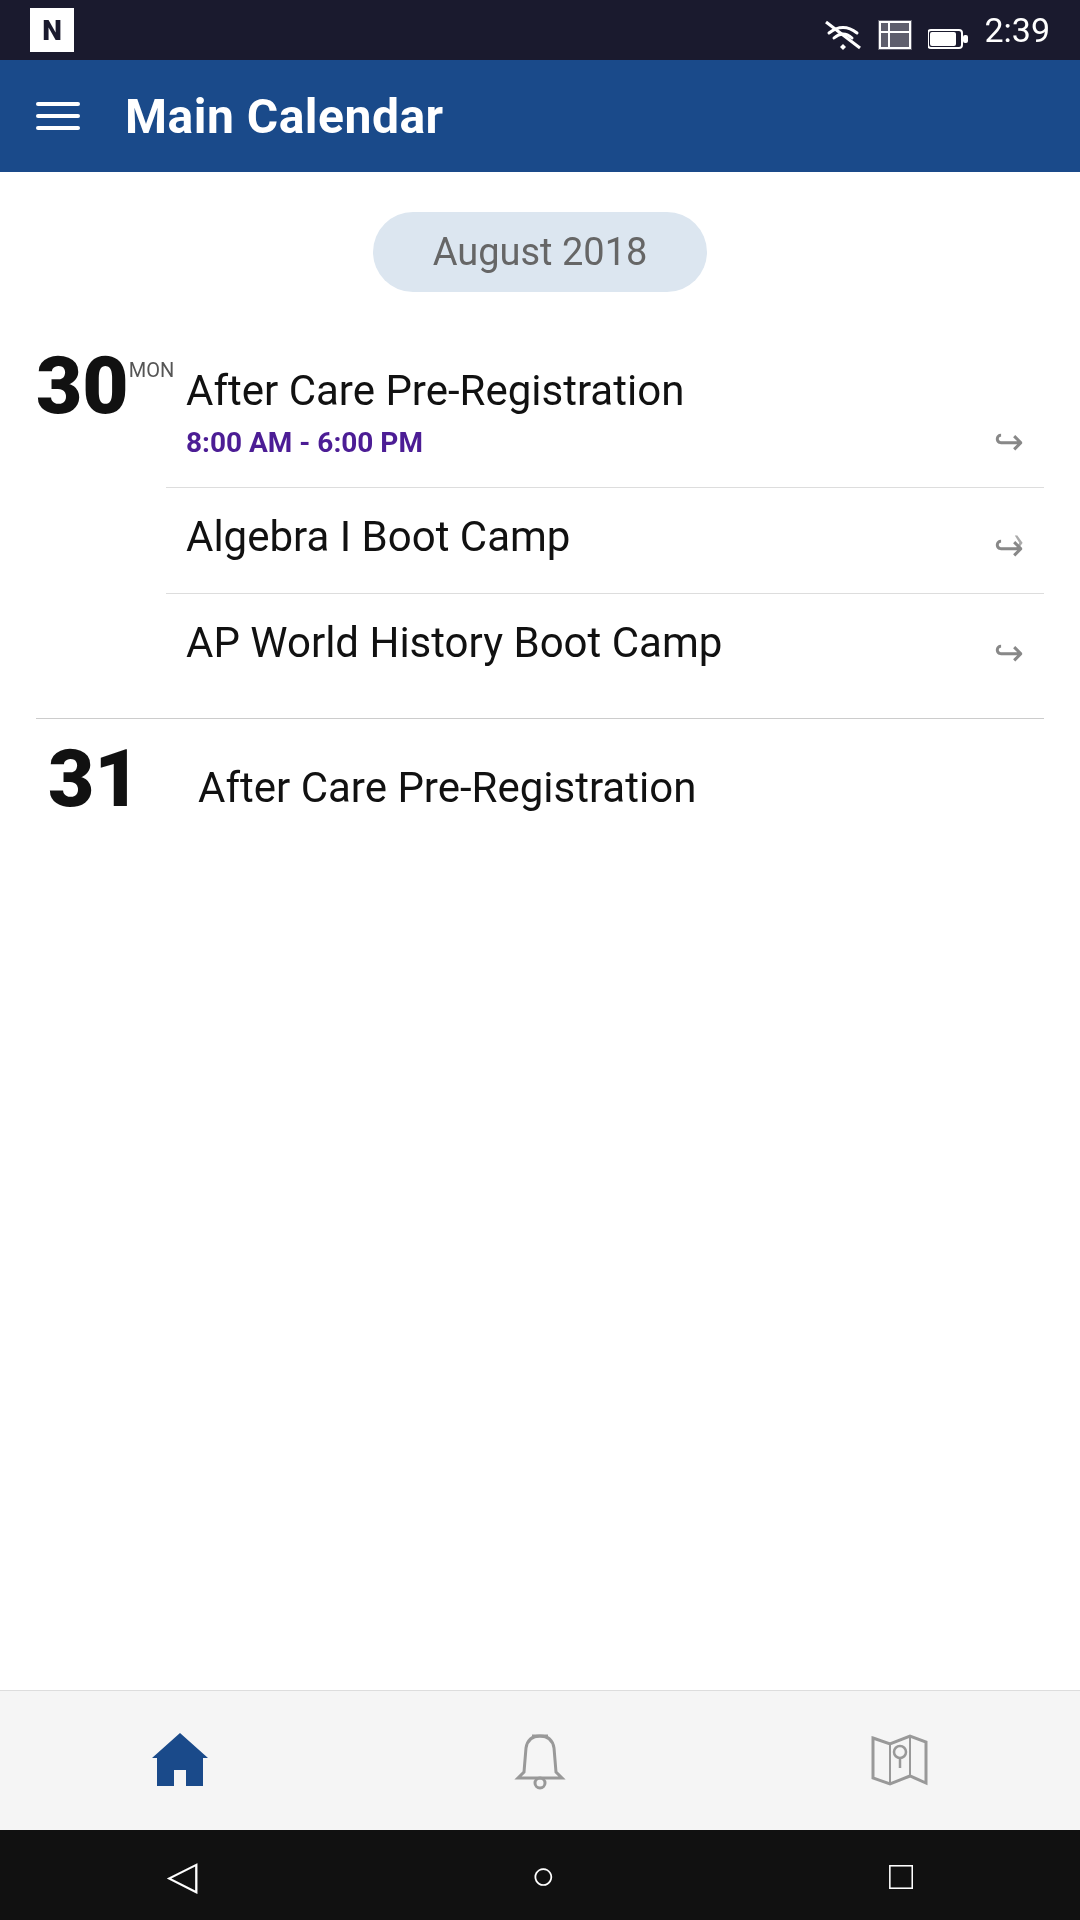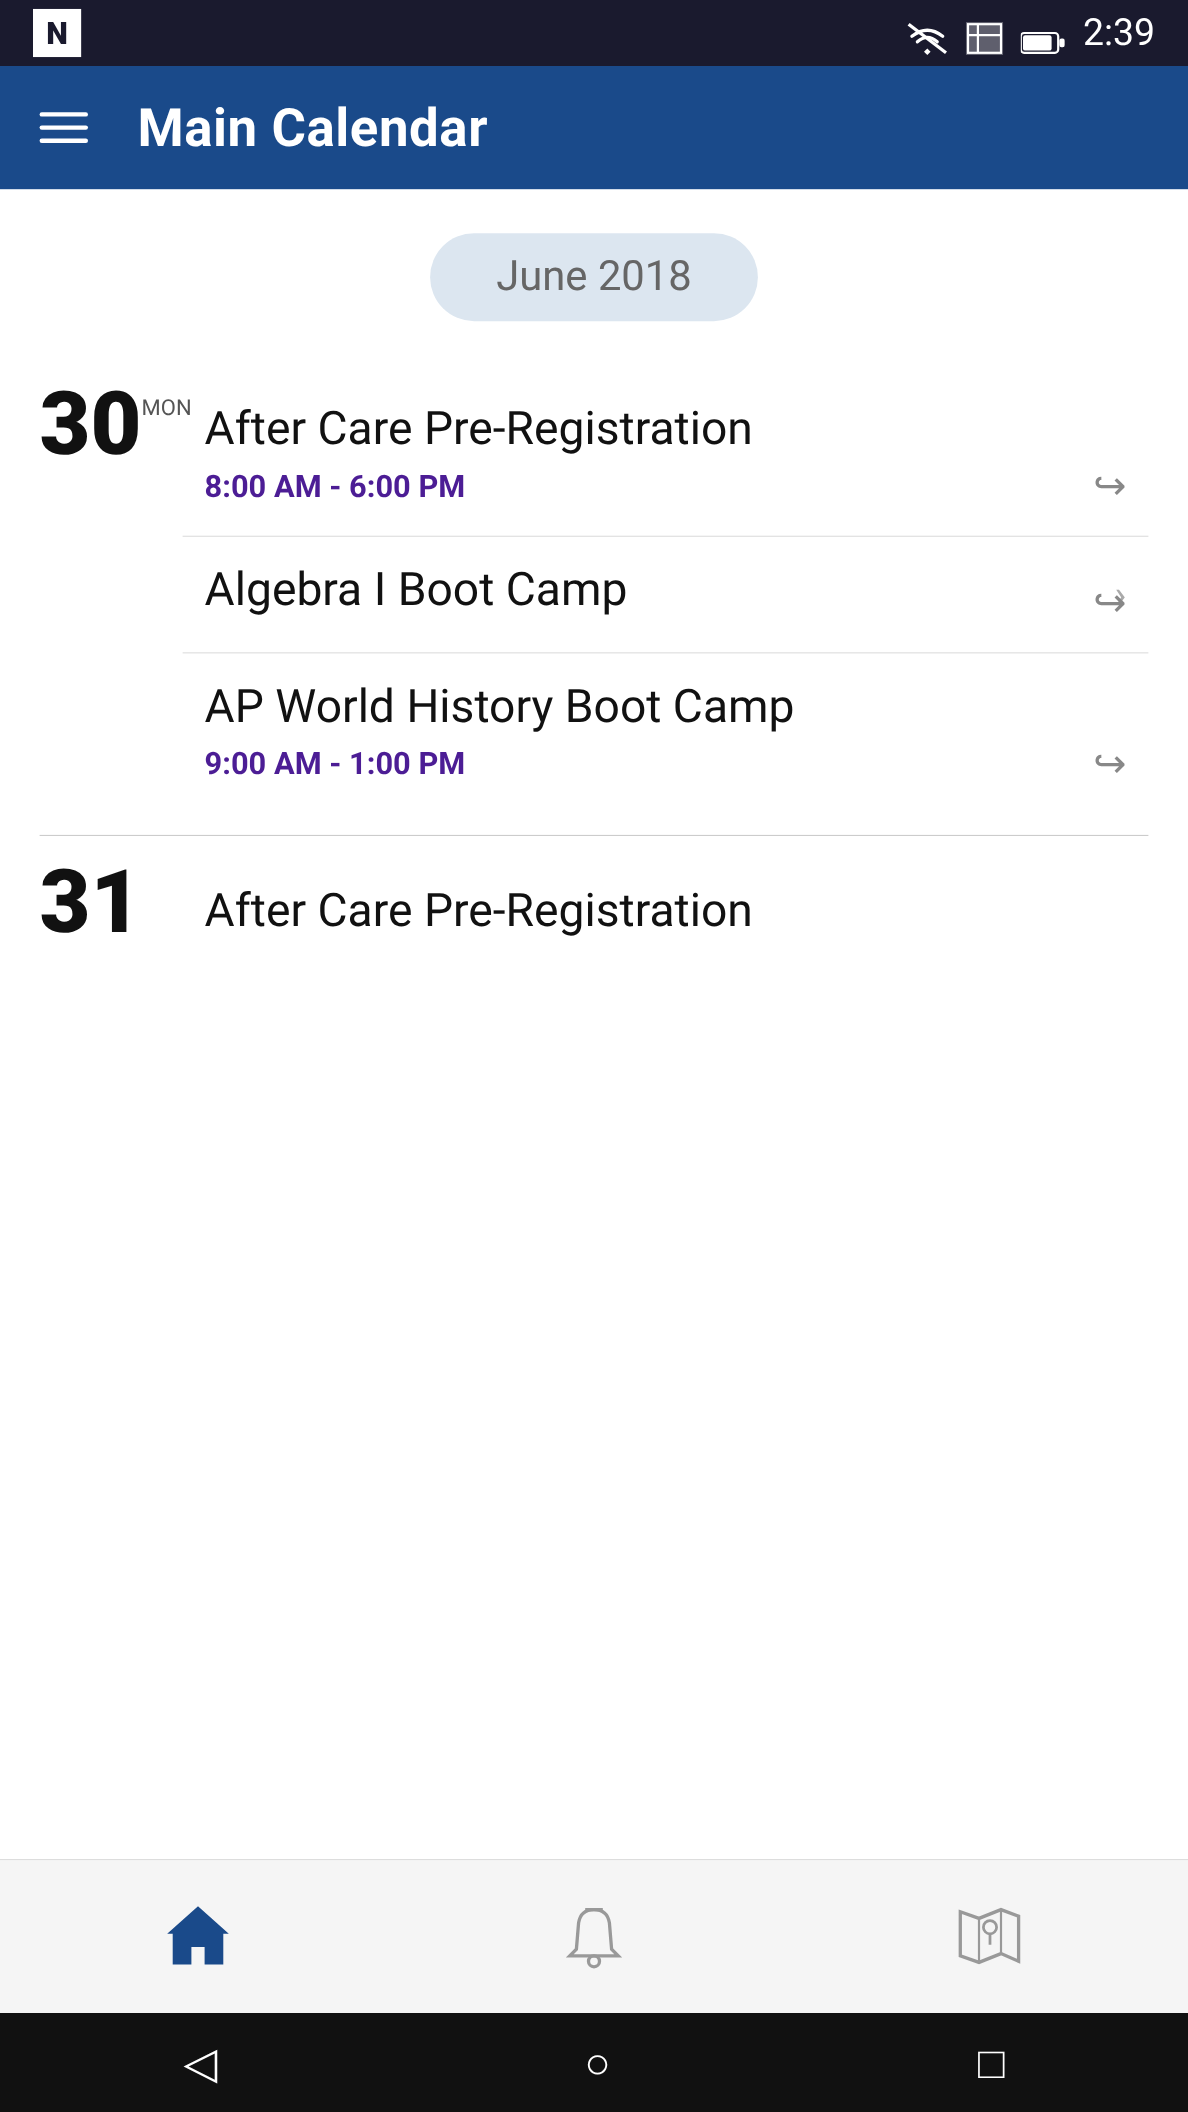--- a/index.html
+++ b/index.html
@@ -191,21 +191,21 @@
     
     .group-divider {
       height: 1px;
       background: #ccc;
       margin: 0 36px;
     }
 
     
     .partial-group {
       display: flex;
-      padding: 20px 36px 0;
+      padding: 20px 48px 0;
       overflow: hidden;
     }
     .partial-date-col {
       width: 130px;
       flex-shrink: 0;
     }
     .partial-day {
       font-size: 80px;
       font-weight: 900;
       color: #111;
@@ -289,21 +289,21 @@
 <div class="app-bar">
   <div class="hamburger-icon">
     <span></span>
     <span></span>
     <span></span>
   </div>
   <span class="app-bar-title">Main Calendar</span>
 </div>
 
 <div class="month-container">
-  <div class="month-pill">June 2018</div>
+  <div class="month-pill">August 2018</div>
 </div>
 
 <div class="content">
 
   <div class="event-group">
 
     <div class="date-col">
       <span class="date-day">30</span>
       <span class="date-weekday">MON</span>
     </div>
@@ -317,21 +317,20 @@
       </div>
 
       <div class="event-card">
         <div class="event-title">Algebra I Boot Camp</div>
         <span class="chevron-icon">›</span>
         <span class="share-icon" style="bottom:24px; top:auto; transform:none;">↪</span>
       </div>
 
       <div class="event-card" style="border-bottom:none;">
         <div class="event-title">AP World History Boot Camp</div>
-        <div class="event-time">9:00 AM - 1:00 PM</div>
         <span class="share-icon">↪</span>
       </div>
 
     </div>
   </div>
 
   <div class="group-divider"></div>
 
   <div class="partial-group">
     <div class="partial-date-col">

